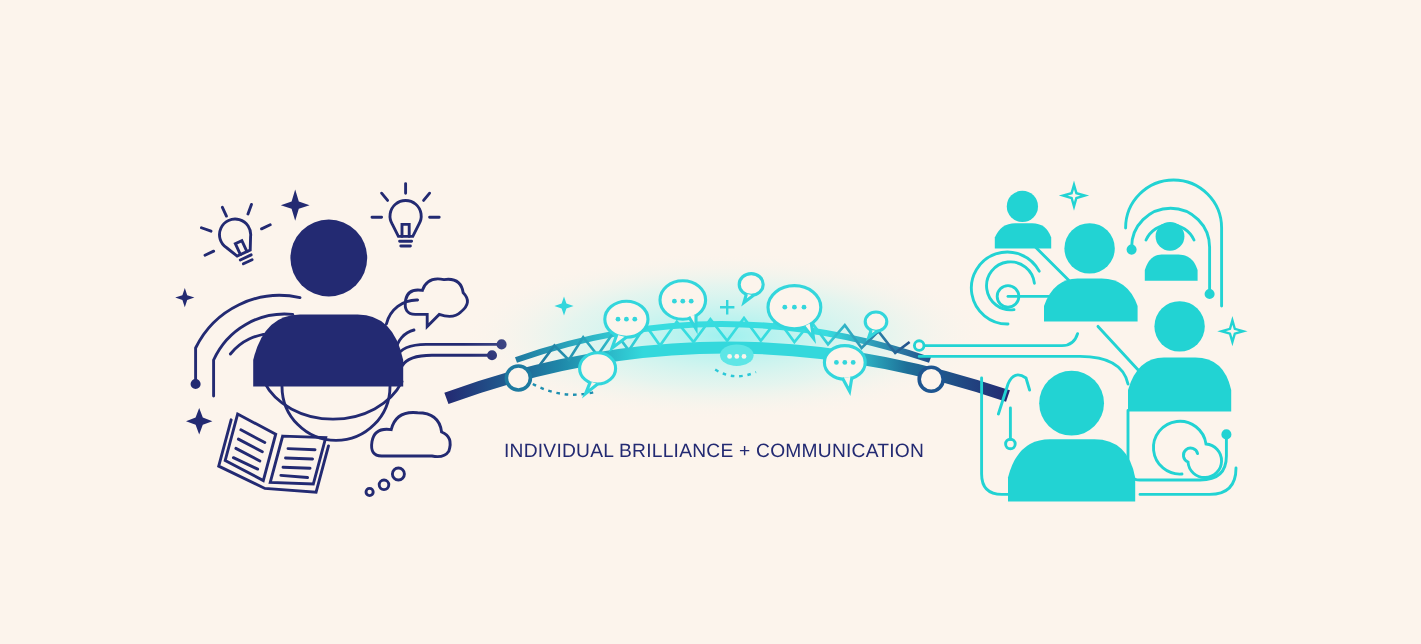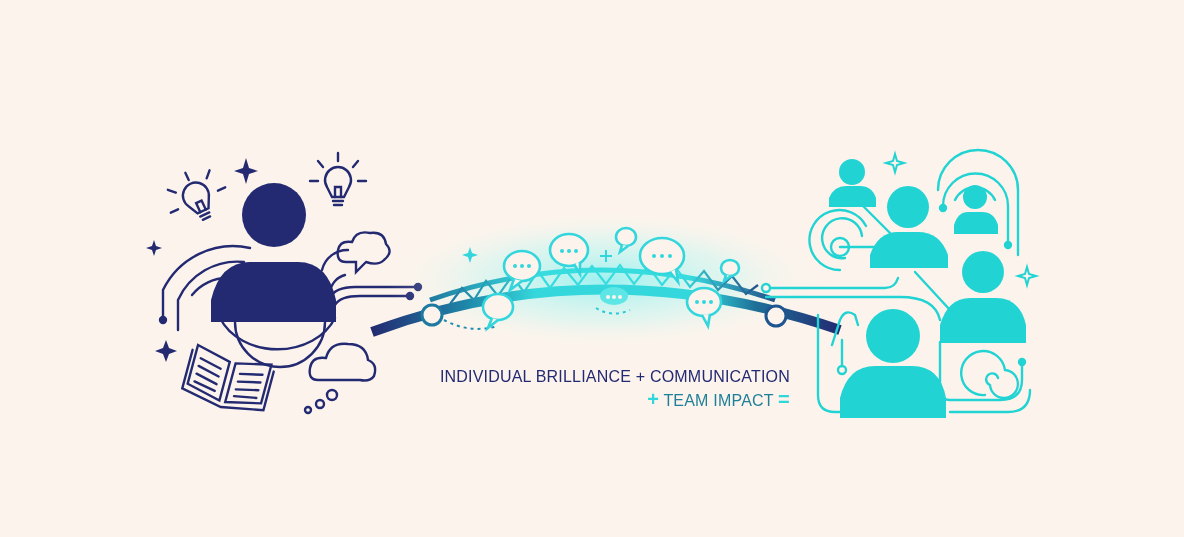--- a/index.html
+++ b/index.html
@@ -5,21 +5,21 @@
   html, body { margin: 0; padding: 0; }
   body {
     width: 1184px; height: 537px; overflow: hidden;
     background: #fcf4ec;
     font-family: "Liberation Sans", sans-serif;
     position: relative;
   }
   .canvas { position: absolute; left: 0; top: 0; width: 1184px; height: 537px; }
   .caption {
     position: absolute; left: 420px; top: 366px; width: 370px;
-    text-align: right; font-size: 16px; line-height: 22px; letter-spacing: 0.2px;
+    text-align: left; font-size: 16px; line-height: 22px; letter-spacing: 0.2px;
   }
   .caption .line1 { color: #232a72; display: block; }
   .caption .line2 { color: #1f7f98; display: block; }
   .caption .op { color: #2fd8d8; font-weight: bold; font-size: 20px; }
 </style>
 </head>
 <body>
 
 <svg class="canvas" viewBox="0 0 1184 537" xmlns="http://www.w3.org/2000/svg">
   <defs>
@@ -251,18 +251,13 @@
     </g>
   </g>
   <g fill="none" stroke="#22d3d3" stroke-width="2">
     <path d="M895,154 L897,161 L904,163 L897,165 L895,172 L893,165 L886,163 L893,161 Z"></path>
     <path d="M1027,267 L1029,274 L1036,276 L1029,278 L1027,285 L1025,278 L1018,276 L1025,274 Z"></path>
   </g>
 </svg>
 
 <div class="caption">
   <span class="line1">INDIVIDUAL BRILLIANCE + COMMUNICATION</span>
-  <span class="line2">
-    <span class="op">+</span>
-    <span>TEAM IMPACT</span>
-    <span class="op">=</span>
-  </span>
 </div>
 
 </body></html>

